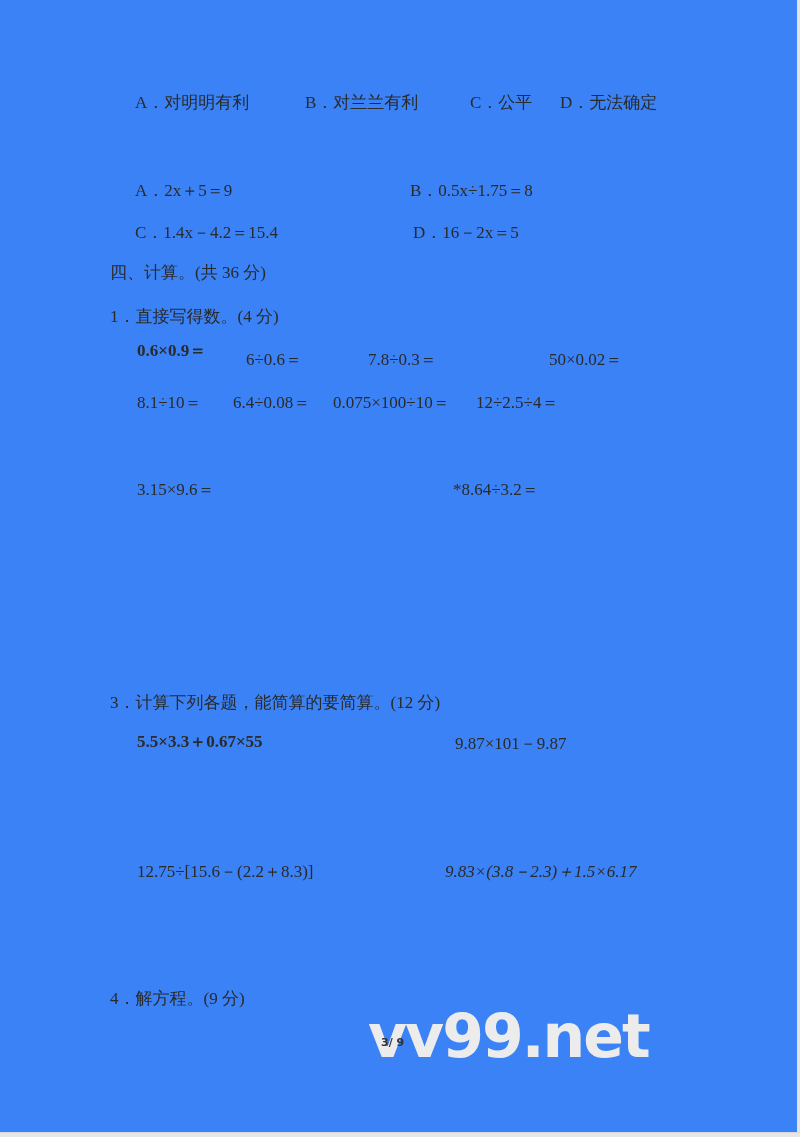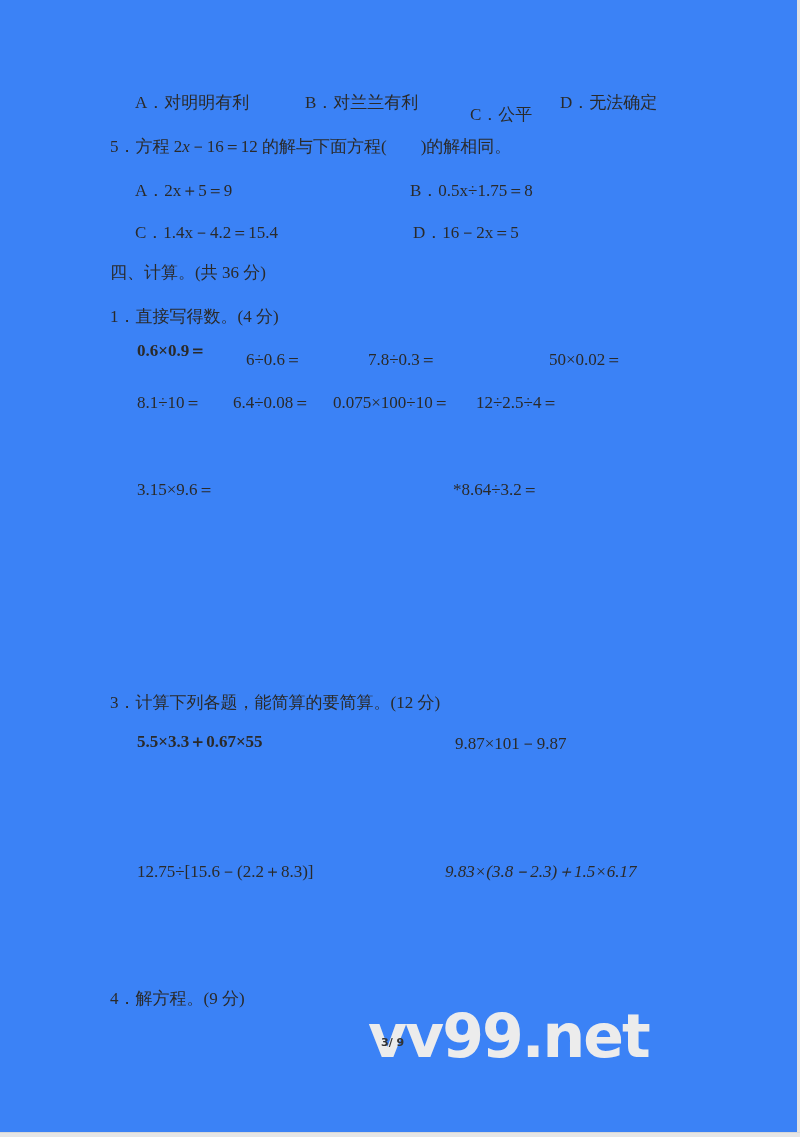--- a/index.html
+++ b/index.html
@@ -37,24 +37,23 @@
     font-size: 11px; color: #333;
   }
 </style>
 </head>
 <body>
 
 <div class="page">
 
   <span class="t" style="left:135px;top:93px;">A．对明明有利</span>
   <span class="t" style="left:305px;top:93px;">B．对兰兰有利</span>
-  <span class="t" style="left:470px;top:105px;text-align:right;">C．公平</span>
+  <span class="t" style="left:470px;top:93px;text-align:right;">C．公平</span>
   <span class="t" style="left:560px;top:93px;">D．无法确定</span>
 
-  <span class="t" style="left:110px;top:137px;"><span>5．方程 2</span><span class="it">x</span><span>－16＝12 的解与下面方程(　　)的解相同。</span></span>
   <span class="t" style="left:135px;top:181px;">A．2x＋5＝9</span>
   <span class="t" style="left:410px;top:181px;">B．0.5x÷1.75＝8</span>
   <span class="t" style="left:135px;top:223px;">C．1.4x－4.2＝15.4</span>
   <span class="t" style="left:413px;top:223px;">D．16－2x＝5</span>
 
   <span class="t" style="left:110px;top:263px;">四、计算。(共 36 分)</span>
 
   <span class="t" style="left:110px;top:307px;">1．直接写得数。(4 分)</span>
   <span class="t" style="left:137px;top:341px;font-weight:bold;">0.6×0.9＝</span>
   <span class="t" style="left:246px;top:350px;">6÷0.6＝</span>

